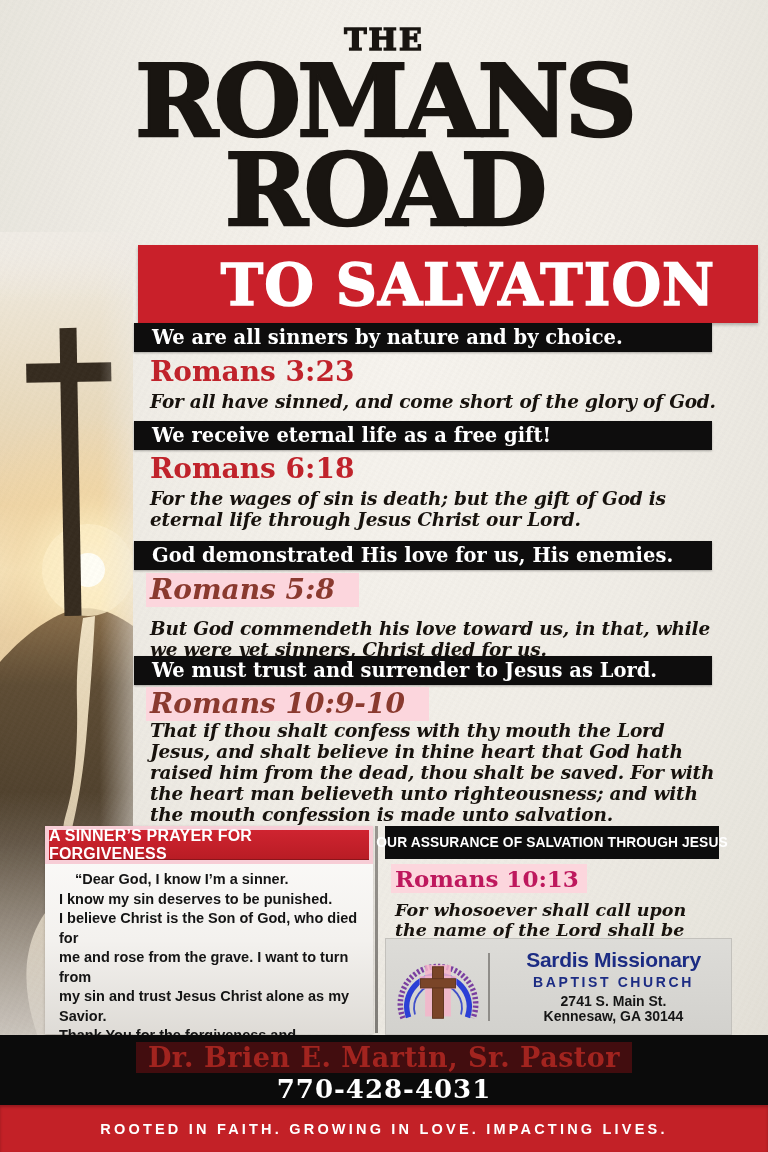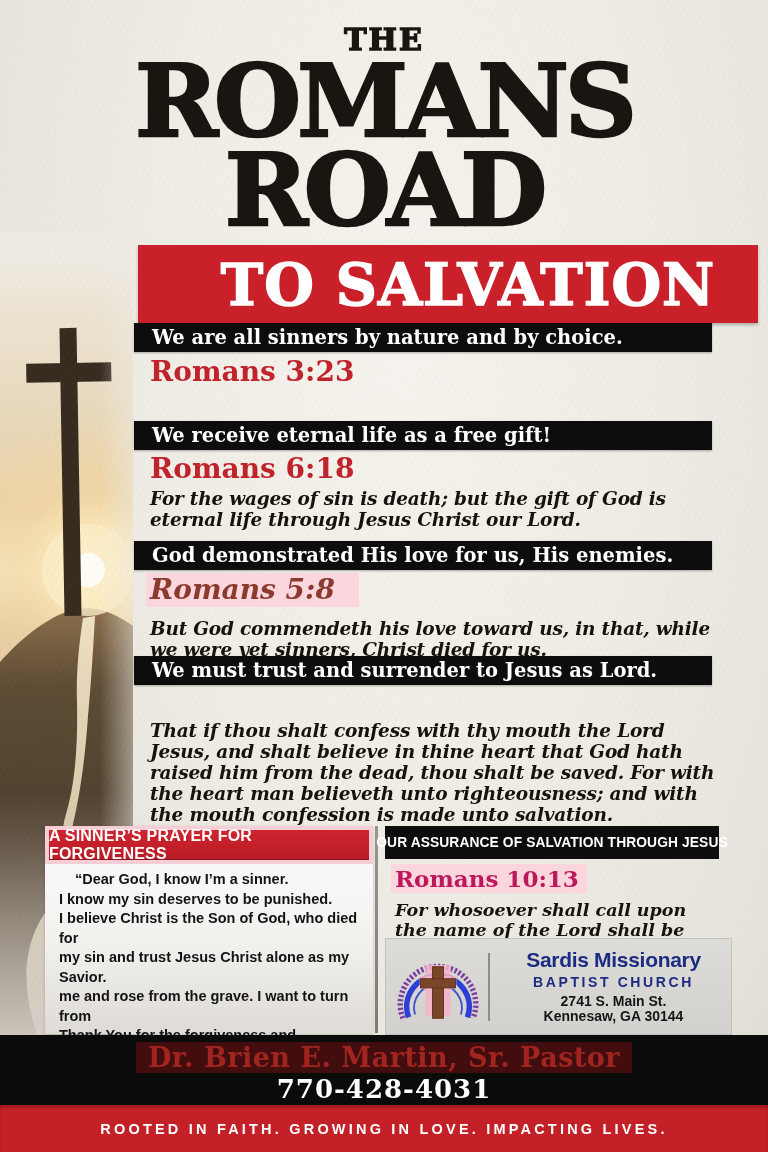--- a/index.html
+++ b/index.html
@@ -174,44 +174,48 @@
     <div class="title-big">ROMANS</div>
     <div class="title-big">ROAD</div>
   </div>
 
   <div class="banner">
     <span>TO SALVATION</span>
   </div>
 
   <div class="bar bar1">We are all sinners by nature and by choice.</div>
   <div class="ref ref1">Romans 3:23</div>
+  <div class="verse verse1">For all have sinned, and come short of the glory of God.</div>
 
   <div class="bar bar2">We receive eternal life as a free gift!</div>
   <div class="ref ref2">Romans 6:18</div>
   <div class="verse verse2">For the wages of sin is death; but the gift of God is eternal life through Jesus Christ our Lord.</div>
 
   <div class="bar bar3">God demonstrated His love for us, His enemies.</div>
   <div class="ref ref3 maroon">
     <span class="hl">Romans 5:8</span>
   </div>
   <div class="verse verse3">But God commendeth his love toward us, in that, while we were yet sinners, Christ died for us.</div>
 
   <div class="bar bar4">We must trust and surrender to Jesus as Lord.</div>
+  <div class="ref ref4 maroon">
+    <span class="hl">Romans 10:9-10</span>
+  </div>
   <div class="verse verse4">That if thou shalt confess with thy mouth the Lord Jesus, and shalt believe in thine heart that God hath raised him from the dead, thou shalt be saved. For with the heart man believeth unto righteousness; and with the mouth confession is made unto salvation.</div>
 
   <div class="prayer-panel">
     <div class="prayer-head-wrap">
       <div class="prayer-head">A SINNER’S PRAYER FOR FORGIVENESS</div>
     </div>
     <div class="prayer-body">
       <div class="prayer-line first">“Dear God, I know I’m a sinner.</div>
       <div class="prayer-line">I know my sin deserves to be punished.</div>
       <div class="prayer-line">I believe Christ is the Son of God, who died for</div>
+      <div class="prayer-line">me and rose from the grave. I want to turn from</div>
       <div class="prayer-line">my sin and trust Jesus Christ alone as my Savior.</div>
-      <div class="prayer-line">me and rose from the grave. I want to turn from</div>
       <div class="prayer-line">Thank You for the forgiveness and everlasting</div>
       <div class="prayer-line">life I can now have through faith in Jesus.”</div>
       <div class="prayer-line">In Jesus’ name, Amen.”</div>
     </div>
   </div>
 
   <div class="box-divider"></div>
 
   <div class="assurance-panel">
     <div class="assurance-head">OUR ASSURANCE OF SALVATION THROUGH JESUS</div>

